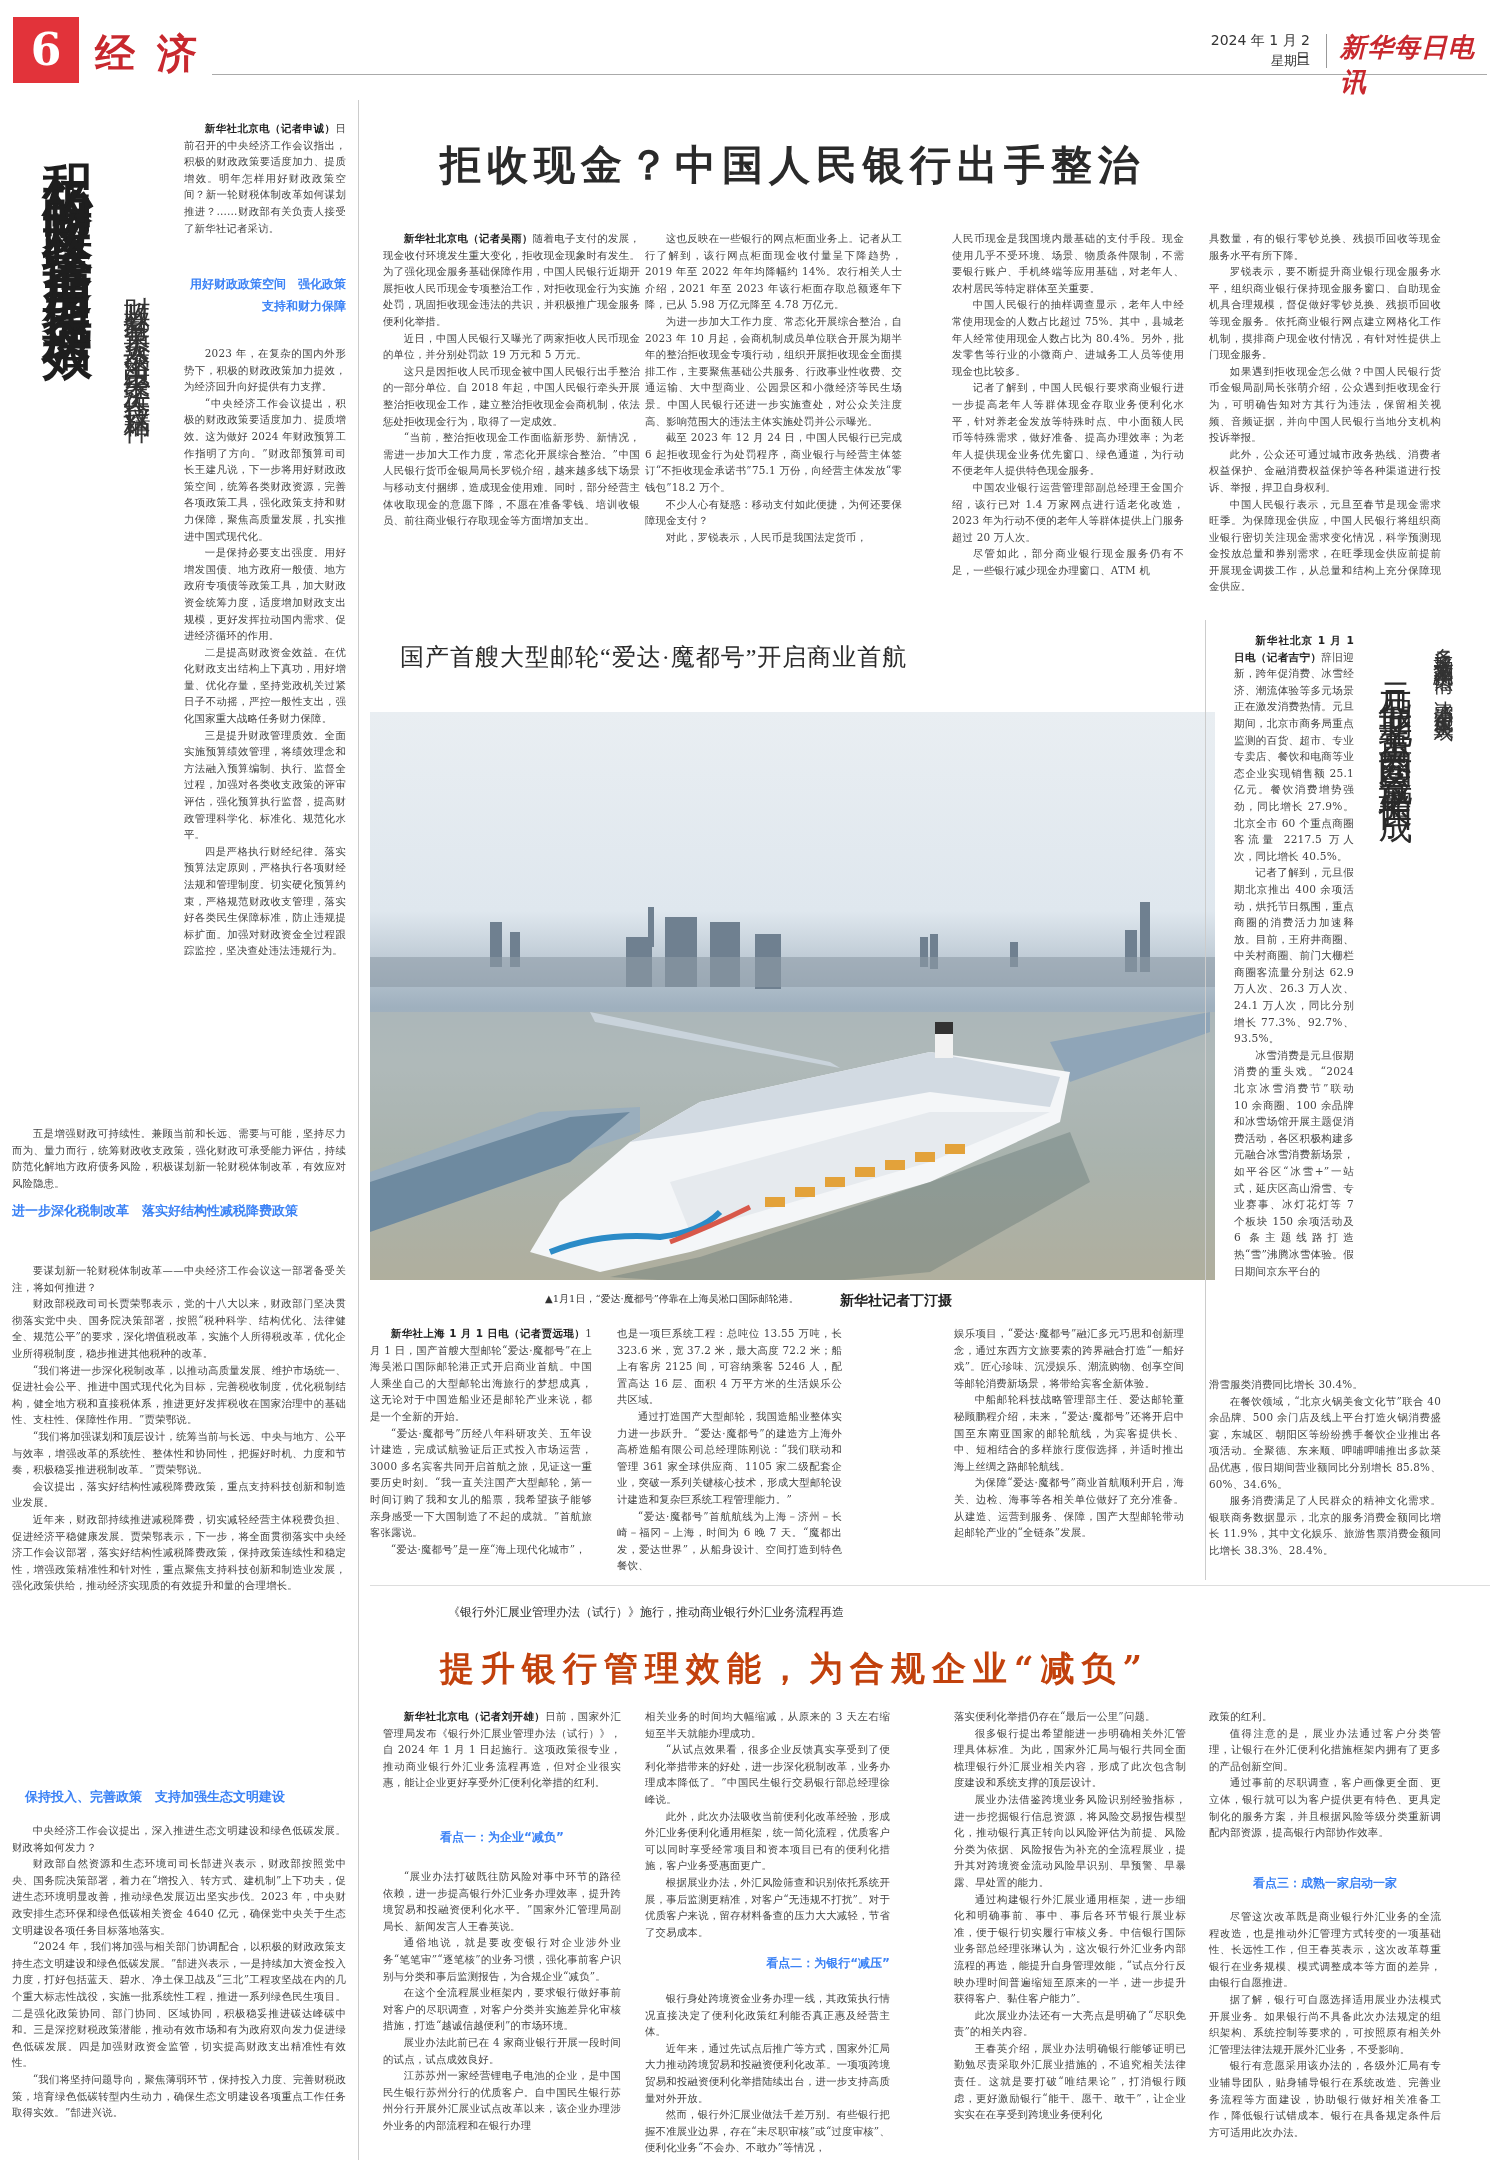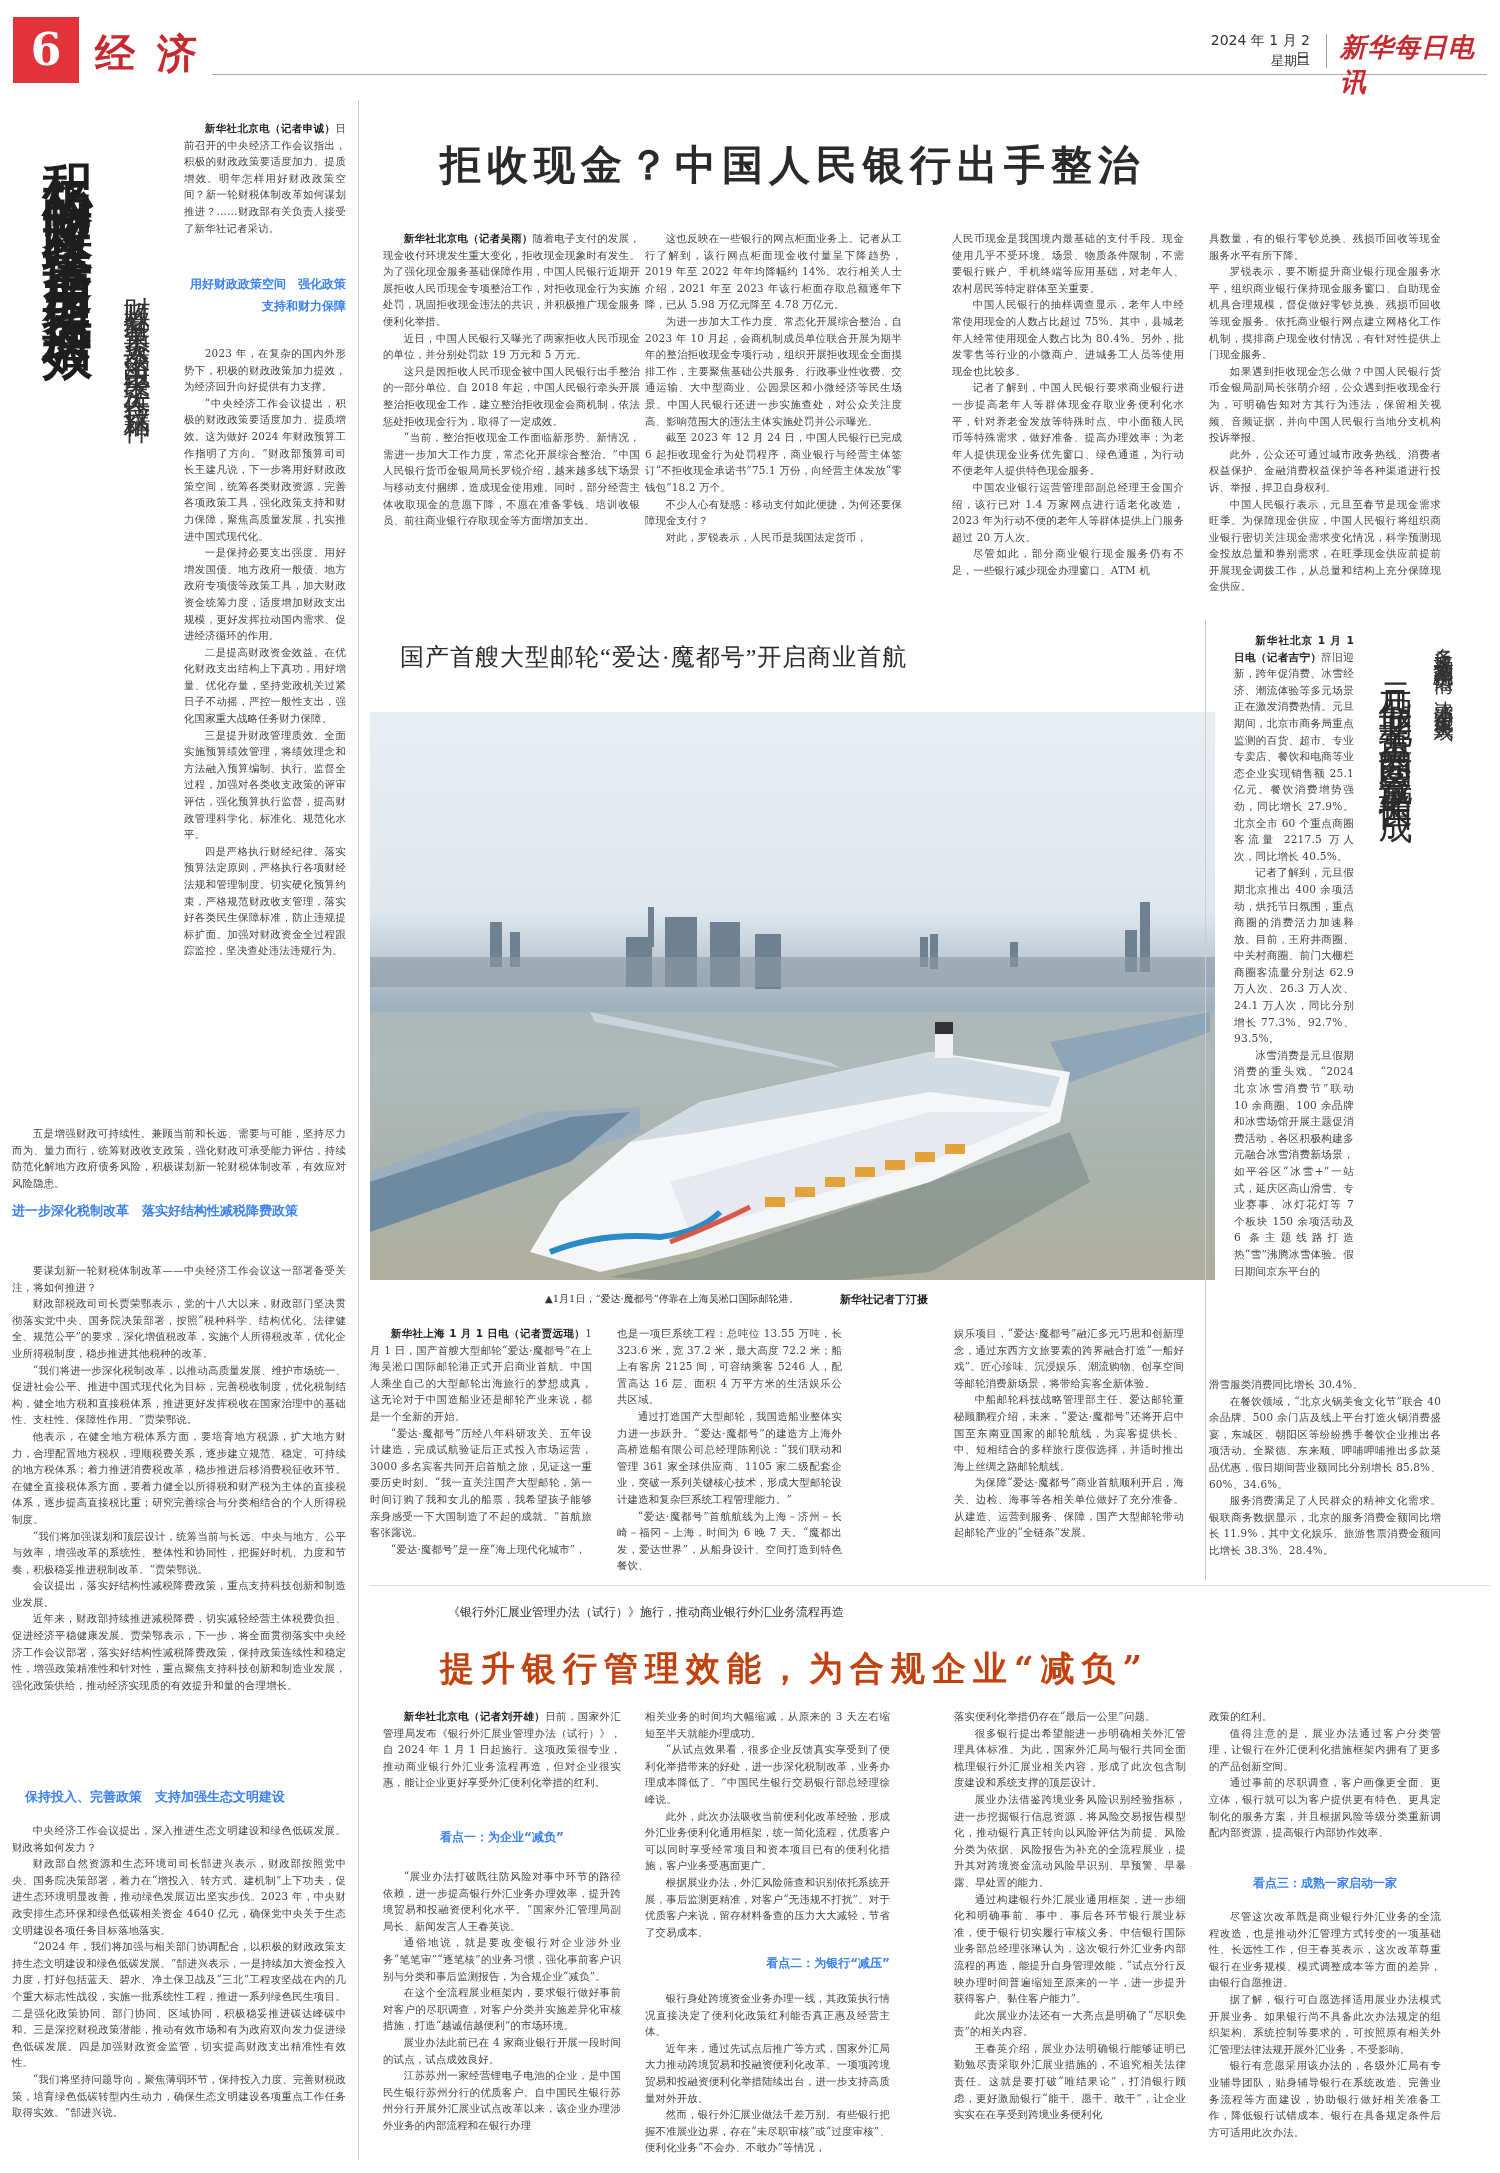--- a/index.html
+++ b/index.html
@@ -40,21 +40,20 @@
   <p>四是严格执行财经纪律。落实预算法定原则，严格执行各项财经法规和管理制度。切实硬化预算约束，严格规范财政收支管理，落实好各类民生保障标准，防止违规提标扩面。加强对财政资金全过程跟踪监控，坚决查处违法违规行为。</p>
 </div>
 <div class="abs txt" style="left:12px;top:1125px;width:334px">
   <p>五是增强财政可持续性。兼顾当前和长远、需要与可能，坚持尽力而为、量力而行，统筹财政收支政策，强化财政可承受能力评估，持续防范化解地方政府债务风险，积极谋划新一轮财税体制改革，有效应对风险隐患。</p>
 </div>
 <div class="abs sub" style="left:12px;top:1200px;width:334px">进一步深化税制改革　落实好结构性减税降费政策</div>
 <div class="abs txt" style="left:12px;top:1262px;width:334px">
   <p>要谋划新一轮财税体制改革——中央经济工作会议这一部署备受关注，将如何推进？</p>
   <p>财政部税政司司长贾荣鄂表示，党的十八大以来，财政部门坚决贯彻落实党中央、国务院决策部署，按照“税种科学、结构优化、法律健全、规范公平”的要求，深化增值税改革，实施个人所得税改革，优化企业所得税制度，稳步推进其他税种的改革。</p>
   <p>“我们将进一步深化税制改革，以推动高质量发展、维护市场统一、促进社会公平、推进中国式现代化为目标，完善税收制度，优化税制结构，健全地方税和直接税体系，推进更好发挥税收在国家治理中的基础性、支柱性、保障性作用。”贾荣鄂说。</p>
-  <p>他表示，在健全地方税体系方面，要培育地方税源，扩大地方财力，合理配置地方税权，理顺税费关系，逐步建立规范、稳定、可持续的地方税体系；着力推进消费税改革，稳步推进后移消费税征收环节。在健全直接税体系方面，要着力健全以所得税和财产税为主体的直接税体系，逐步提高直接税比重；研究完善综合与分类相结合的个人所得税制度。</p>
   <p>“我们将加强谋划和顶层设计，统筹当前与长远、中央与地方、公平与效率，增强改革的系统性、整体性和协同性，把握好时机、力度和节奏，积极稳妥推进税制改革。”贾荣鄂说。</p>
   <p>会议提出，落实好结构性减税降费政策，重点支持科技创新和制造业发展。</p>
   <p>近年来，财政部持续推进减税降费，切实减轻经营主体税费负担、促进经济平稳健康发展。贾荣鄂表示，下一步，将全面贯彻落实中央经济工作会议部署，落实好结构性减税降费政策，保持政策连续性和稳定性，增强政策精准性和针对性，重点聚焦支持科技创新和制造业发展，强化政策供给，推动经济实现质的有效提升和量的合理增长。</p>
 </div>
 <div class="abs sub" style="left:25px;top:1786px;width:320px">保持投入、完善政策　支持加强生态文明建设</div>
 <div class="abs txt" style="left:12px;top:1822px;width:334px">
   <p>中央经济工作会议提出，深入推进生态文明建设和绿色低碳发展。财政将如何发力？</p>
   <p>财政部自然资源和生态环境司司长郜进兴表示，财政部按照党中央、国务院决策部署，着力在“增投入、转方式、建机制”上下功夫，促进生态环境明显改善，推动绿色发展迈出坚实步伐。2023 年，中央财政安排生态环保和绿色低碳相关资金 4640 亿元，确保党中央关于生态文明建设各项任务目标落地落实。</p>
   <p>“2024 年，我们将加强与相关部门协调配合，以积极的财政政策支持生态文明建设和绿色低碳发展。”郜进兴表示，一是持续加大资金投入力度，打好包括蓝天、碧水、净土保卫战及“三北”工程攻坚战在内的几个重大标志性战役，实施一批系统性工程，推进一系列绿色民生项目。二是强化政策协同、部门协同、区域协同，积极稳妥推进碳达峰碳中和。三是深挖财税政策潜能，推动有效市场和有为政府双向发力促进绿色低碳发展。四是加强财政资金监管，切实提高财政支出精准性有效性。</p>
   <p>“我们将坚持问题导向，聚焦薄弱环节，保持投入力度、完善财税政策，培育绿色低碳转型内生动力，确保生态文明建设各项重点工作任务取得实效。”郜进兴说。</p>
@@ -133,21 +132,21 @@
       </g>
     <path d="M180 540 Q230 520 290 525 Q330 520 350 500" stroke="#2b8bc7" stroke-width="6" fill="none"></path>
     <path d="M300 530 Q340 515 380 495" stroke="#d8584a" stroke-width="5" fill="none"></path>
     <rect x="565" y="310" width="18" height="36" fill="#f2f2f2"></rect>
       <rect x="565" y="310" width="18" height="12" fill="#333"></rect>
 
     <polygon points="240,565 330,545 560,470 700,420 720,470 560,560 400,575" fill="#5a6c6d" opacity="0.35"></polygon>
   </svg>
 </div>
 <div class="abs" style="left:545px;top:1292px;font-size:10px;color:#333;font-family:'DejaVu Serif',serif">▲1月1日，“爱达·魔都号”停靠在上海吴淞口国际邮轮港。</div>
-<div class="abs" style="left:840px;top:1292px;font-size:11px;color:#222;font-weight:bold;font-family:Liberation Mono, monospace">新华社记者丁汀摄</div>
+<div class="abs" style="left:840px;top:1292px;font-size:14px;color:#222;font-weight:bold;font-family:Liberation Mono, monospace">新华社记者丁汀摄</div>
 
 <div class="abs txt" style="left:370px;top:1325px;width:222px">
   <p><b>新华社上海 1 月 1 日电（记者贾远琨）</b><span>1 月 1 日，国产首艘大型邮轮“爱达·魔都号”在上海吴淞口国际邮轮港正式开启商业首航。中国人乘坐自己的大型邮轮出海旅行的梦想成真，这无论对于中国造船业还是邮轮产业来说，都是一个全新的开始。</span></p>
   <p>“爱达·魔都号”历经八年科研攻关、五年设计建造，完成试航验证后正式投入市场运营，3000 多名宾客共同开启首航之旅，见证这一重要历史时刻。“我一直关注国产大型邮轮，第一时间订购了我和女儿的船票，我希望孩子能够亲身感受一下大国制造了不起的成就。”首航旅客张露说。</p>
   <p>“爱达·魔都号”是一座“海上现代化城市”，</p>
 </div>
 <div class="abs txt" style="left:617px;top:1325px;width:225px">
   <p style="text-indent:0">也是一项巨系统工程：总吨位 13.55 万吨，长 323.6 米，宽 37.2 米，最大高度 72.2 米；船上有客房 2125 间，可容纳乘客 5246 人，配置高达 16 层、面积 4 万平方米的生活娱乐公共区域。</p>
   <p>通过打造国产大型邮轮，我国造船业整体实力进一步跃升。“爱达·魔都号”的建造方上海外高桥造船有限公司总经理陈刚说：“我们联动和管理 361 家全球供应商、1105 家二级配套企业，突破一系列关键核心技术，形成大型邮轮设计建造和复杂巨系统工程管理能力。”</p>
   <p>“爱达·魔都号”首航航线为上海－济州－长崎－福冈－上海，时间为 6 晚 7 天。“魔都出发，爱达世界”，从船身设计、空间打造到特色餐饮、</p>

